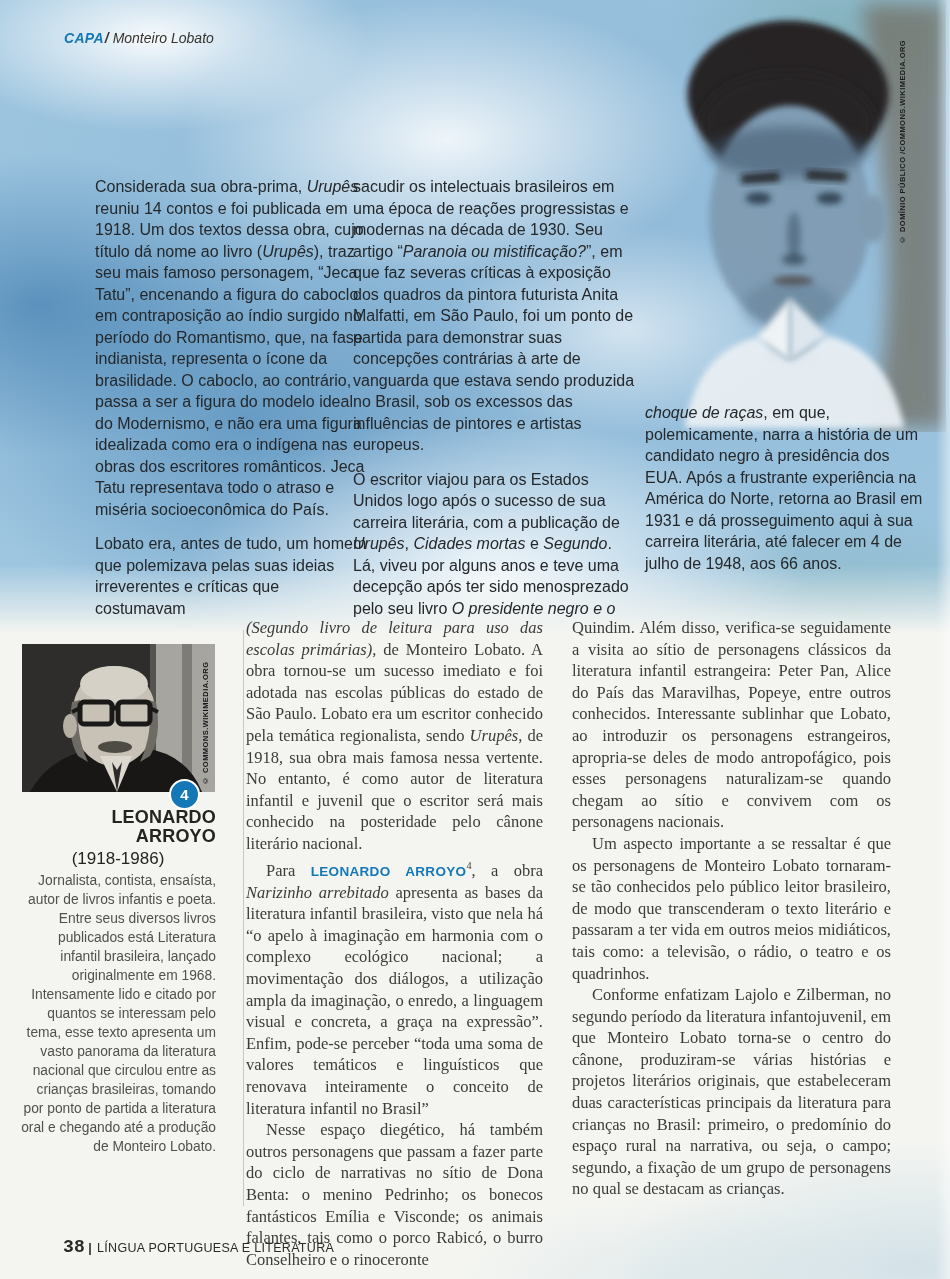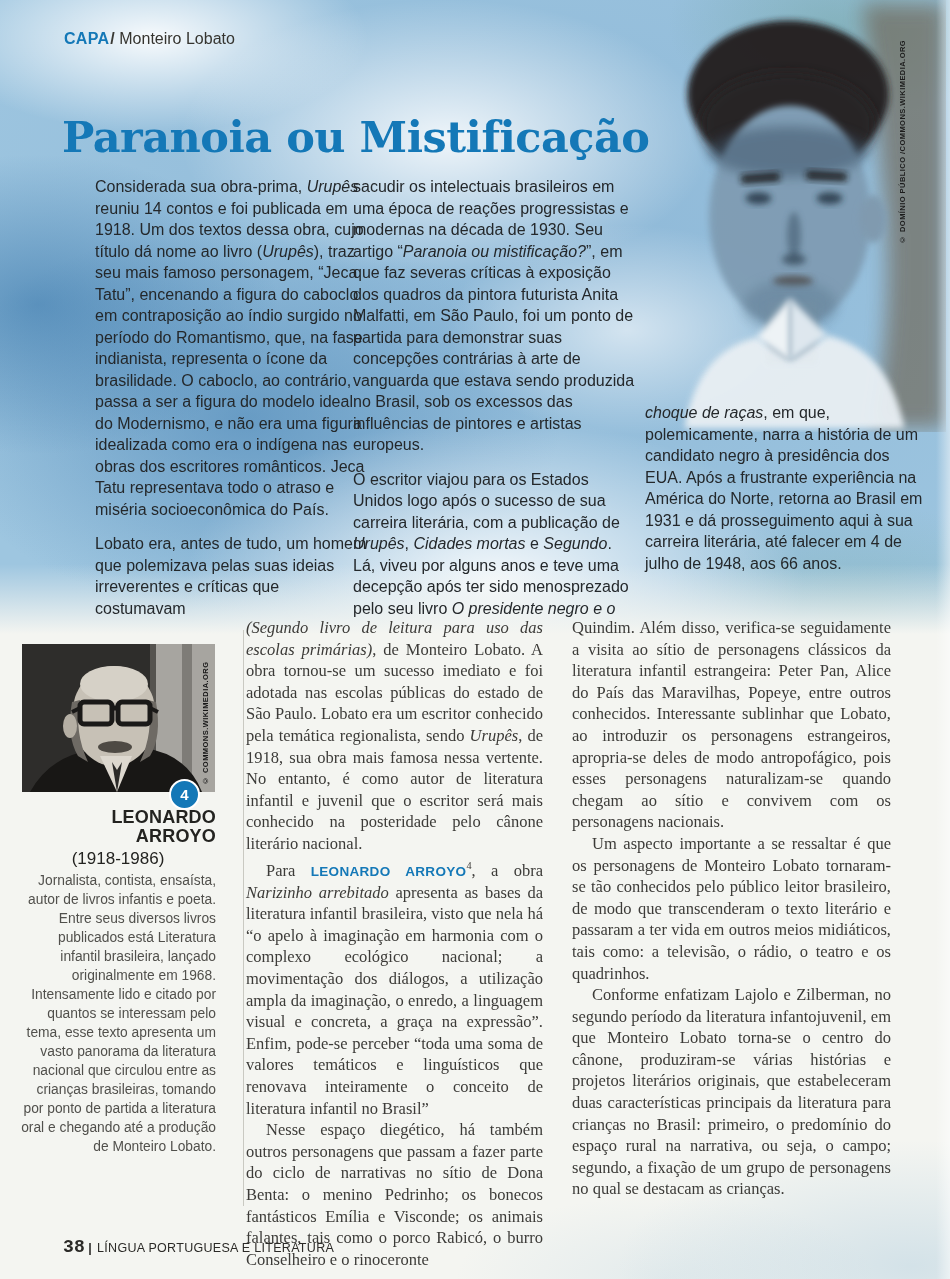--- a/index.html
+++ b/index.html
@@ -28,21 +28,21 @@
   .watercolor::after{content:"";position:absolute;left:0;bottom:0;width:100%;height:70px;
     background:linear-gradient(rgba(244,245,241,0), #f4f5f1);}
   .portrait{position:absolute;right:4px;top:0;width:306px;height:432px;opacity:0.95;}
 
   .credit-vertical{position:absolute;writing-mode:vertical-rl;transform:rotate(180deg);
     font-size:7.5px;font-weight:bold;letter-spacing:0.45px;color:#1c1c1c;white-space:nowrap;}
   .top-credit{left:898px;top:24px;height:220px;}
   .arroyo-credit{left:201px;top:650px;height:135px;color:#161616;}
 
   
-  .kicker{position:absolute;left:64px;top:30px;font-size:16px;color:#35342f;}
+  .kicker{position:absolute;left:64px;top:30px;font-size:14px;color:#35342f;font-style:italic;}
   .kicker .sect{color:#1478b7;font-weight:bold;letter-spacing:0.3px;}
   .kicker .sep{font-weight:bold;color:#3a3a35;margin-left:1px;}
   .title{position:absolute;left:62px;top:112px;margin:0;font-family:"DejaVu Serif",serif;
     font-weight:bold;font-size:43px;letter-spacing:-0.5px;color:#1478b7;}
 
   
   .tcol{position:absolute;font-size:16px;line-height:21.5px;color:#24282b;}
   .tcol p{margin:0 0 13px;}
   .tcol1{left:63px;top:176px;width:276px;margin-left:32px;}
   .tcol2{left:337px;top:176px;width:282px;margin-left:16px;}
@@ -117,21 +117,20 @@
       <path d="M190,336 L152,298 L152,362 Z" fill="#e2eaf0" filter="url(#b3)"></path>
     </svg>
     <div class="credit-vertical top-credit">© DOMÍNIO PÚBLICO /COMMONS.WIKIMEDIA.ORG</div>
   </div>
 
   <div class="kicker">
     <span class="sect">CAPA</span><span class="sep">/</span>
     <span>Monteiro Lobato</span>
   </div>
 
-  <h1 class="title">Paranoia ou Mistificação</h1>
 
   <div class="tcol tcol1">
     <p>Considerada sua obra-prima, <span class="seg-i">Urupês</span> reuniu 14 contos e foi publicada em 1918. Um dos textos dessa obra, cujo título dá nome ao livro (<span class="seg-i">Urupês</span>), traz seu mais famoso personagem, “Jeca Tatu”, encenando a figura do caboclo em contraposição ao índio surgido no período do Romantismo, que, na fase indianista, representa o ícone da brasilidade. O caboclo, ao contrário, passa a ser a figura do modelo ideal do Modernismo, e não era uma figura idealizada como era o indígena nas obras dos escritores românticos. Jeca Tatu representava todo o atraso e miséria socioeconômica do País.</p>
     <p>Lobato era, antes de tudo, um homem que polemizava pelas suas ideias irreverentes e críticas que costumavam</p>
   </div>
   <div class="tcol tcol2">
     <p>sacudir os intelectuais brasileiros em uma época de reações progressistas e modernas na década de 1930. Seu artigo “<span class="seg-i">Paranoia ou mistificação?</span>”, em que faz severas críticas à exposição dos quadros da pintora futurista Anita Malfatti, em São Paulo, foi um ponto de partida para demonstrar suas concepções contrárias à arte de vanguarda que estava sendo produzida no Brasil, sob os excessos das influências de pintores e artistas europeus.</p>
     <p>O escritor viajou para os Estados Unidos logo após o sucesso de sua carreira literária, com a publicação de <span class="seg-i">Urupês</span>, <span class="seg-i">Cidades mortas</span> e <span class="seg-i">Segundo</span>. Lá, viveu por alguns anos e teve uma decepção após ter sido menosprezado pelo seu livro <span class="seg-i">O presidente negro e o</span></p>
   </div>
   <div class="tcol tcol3">

